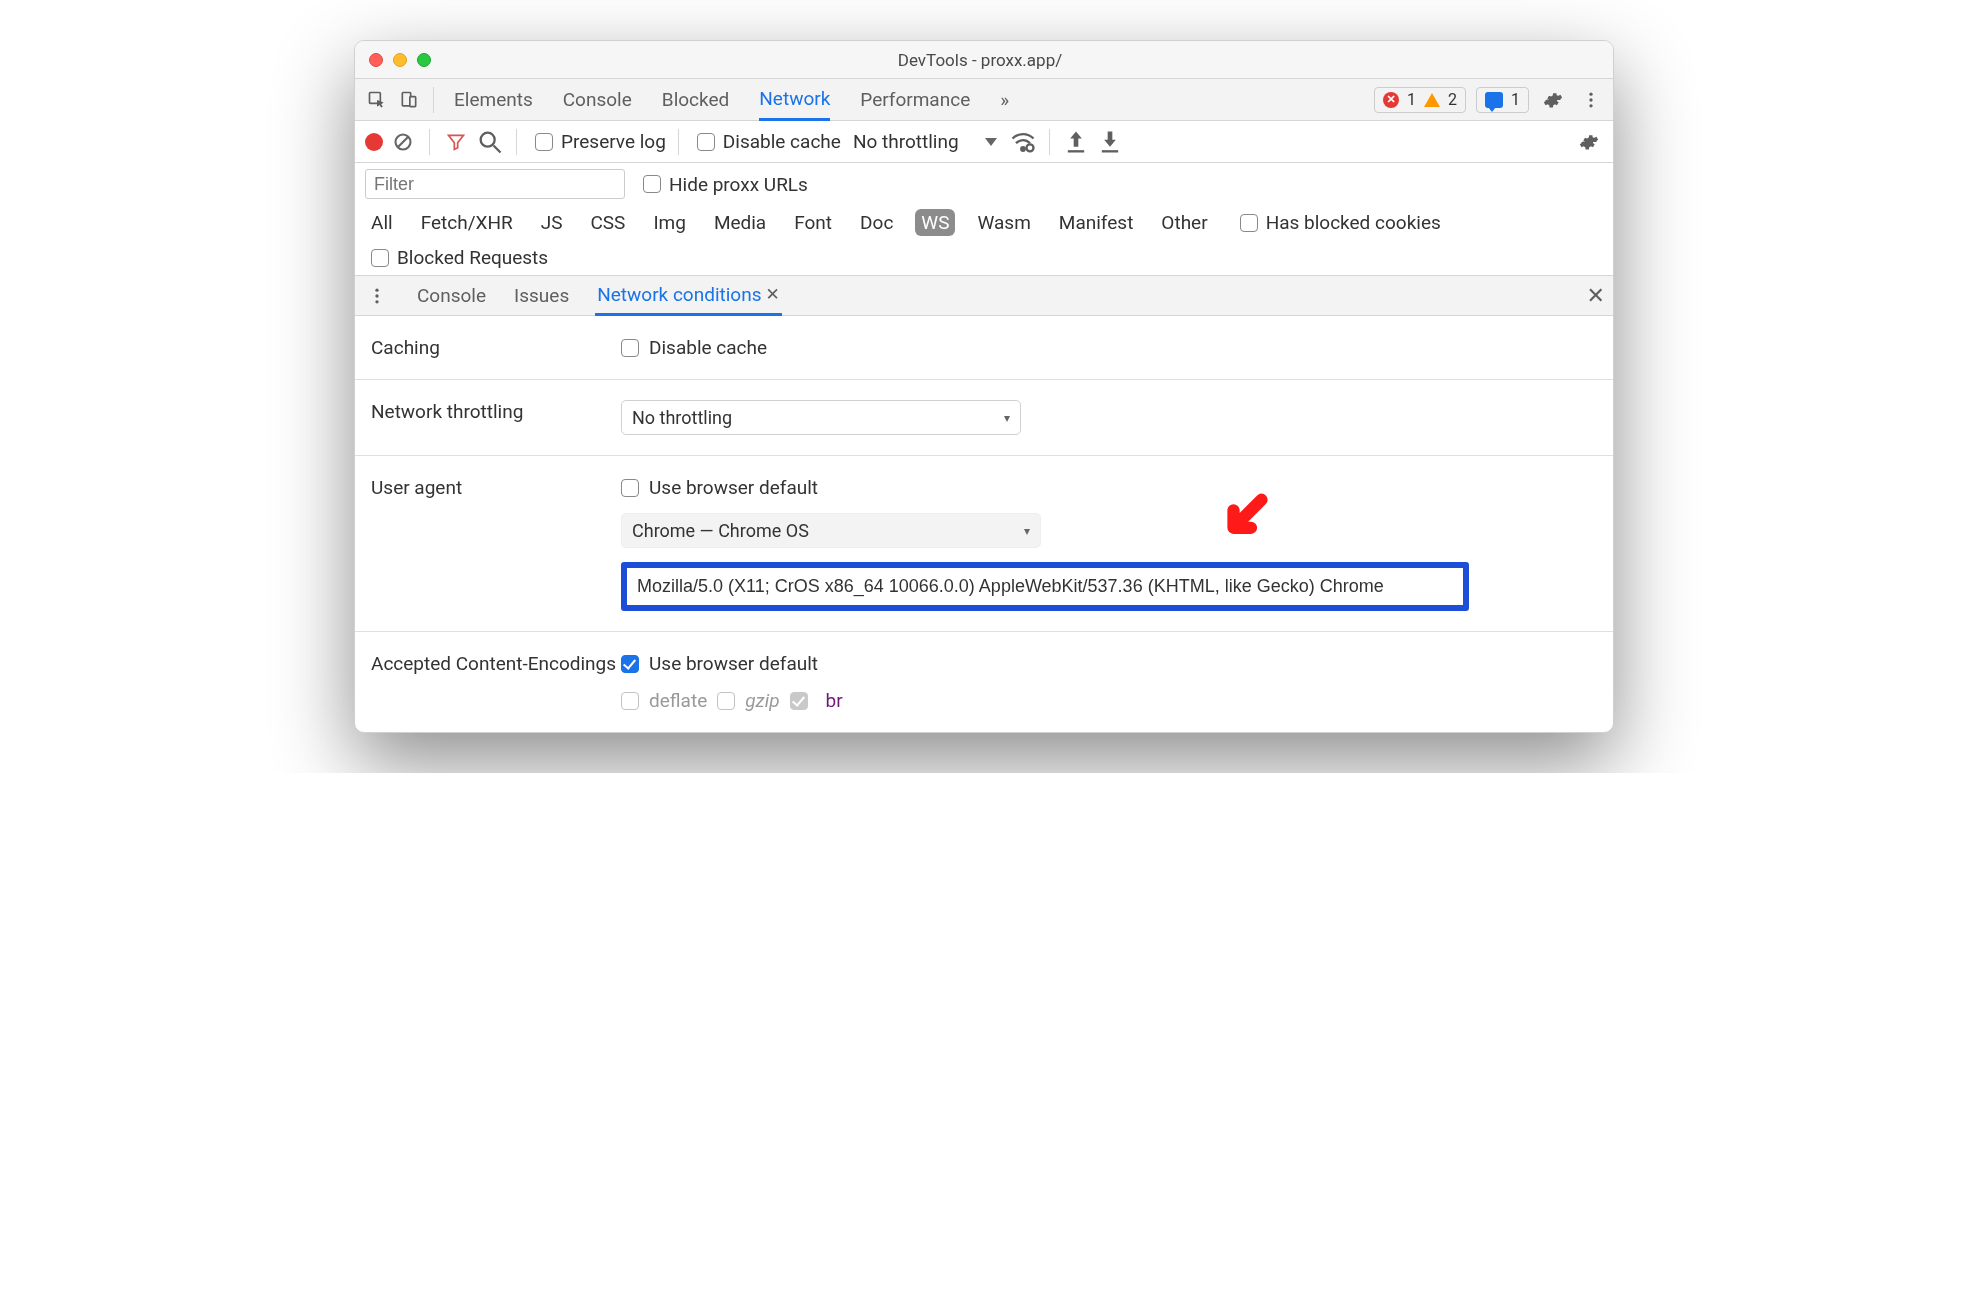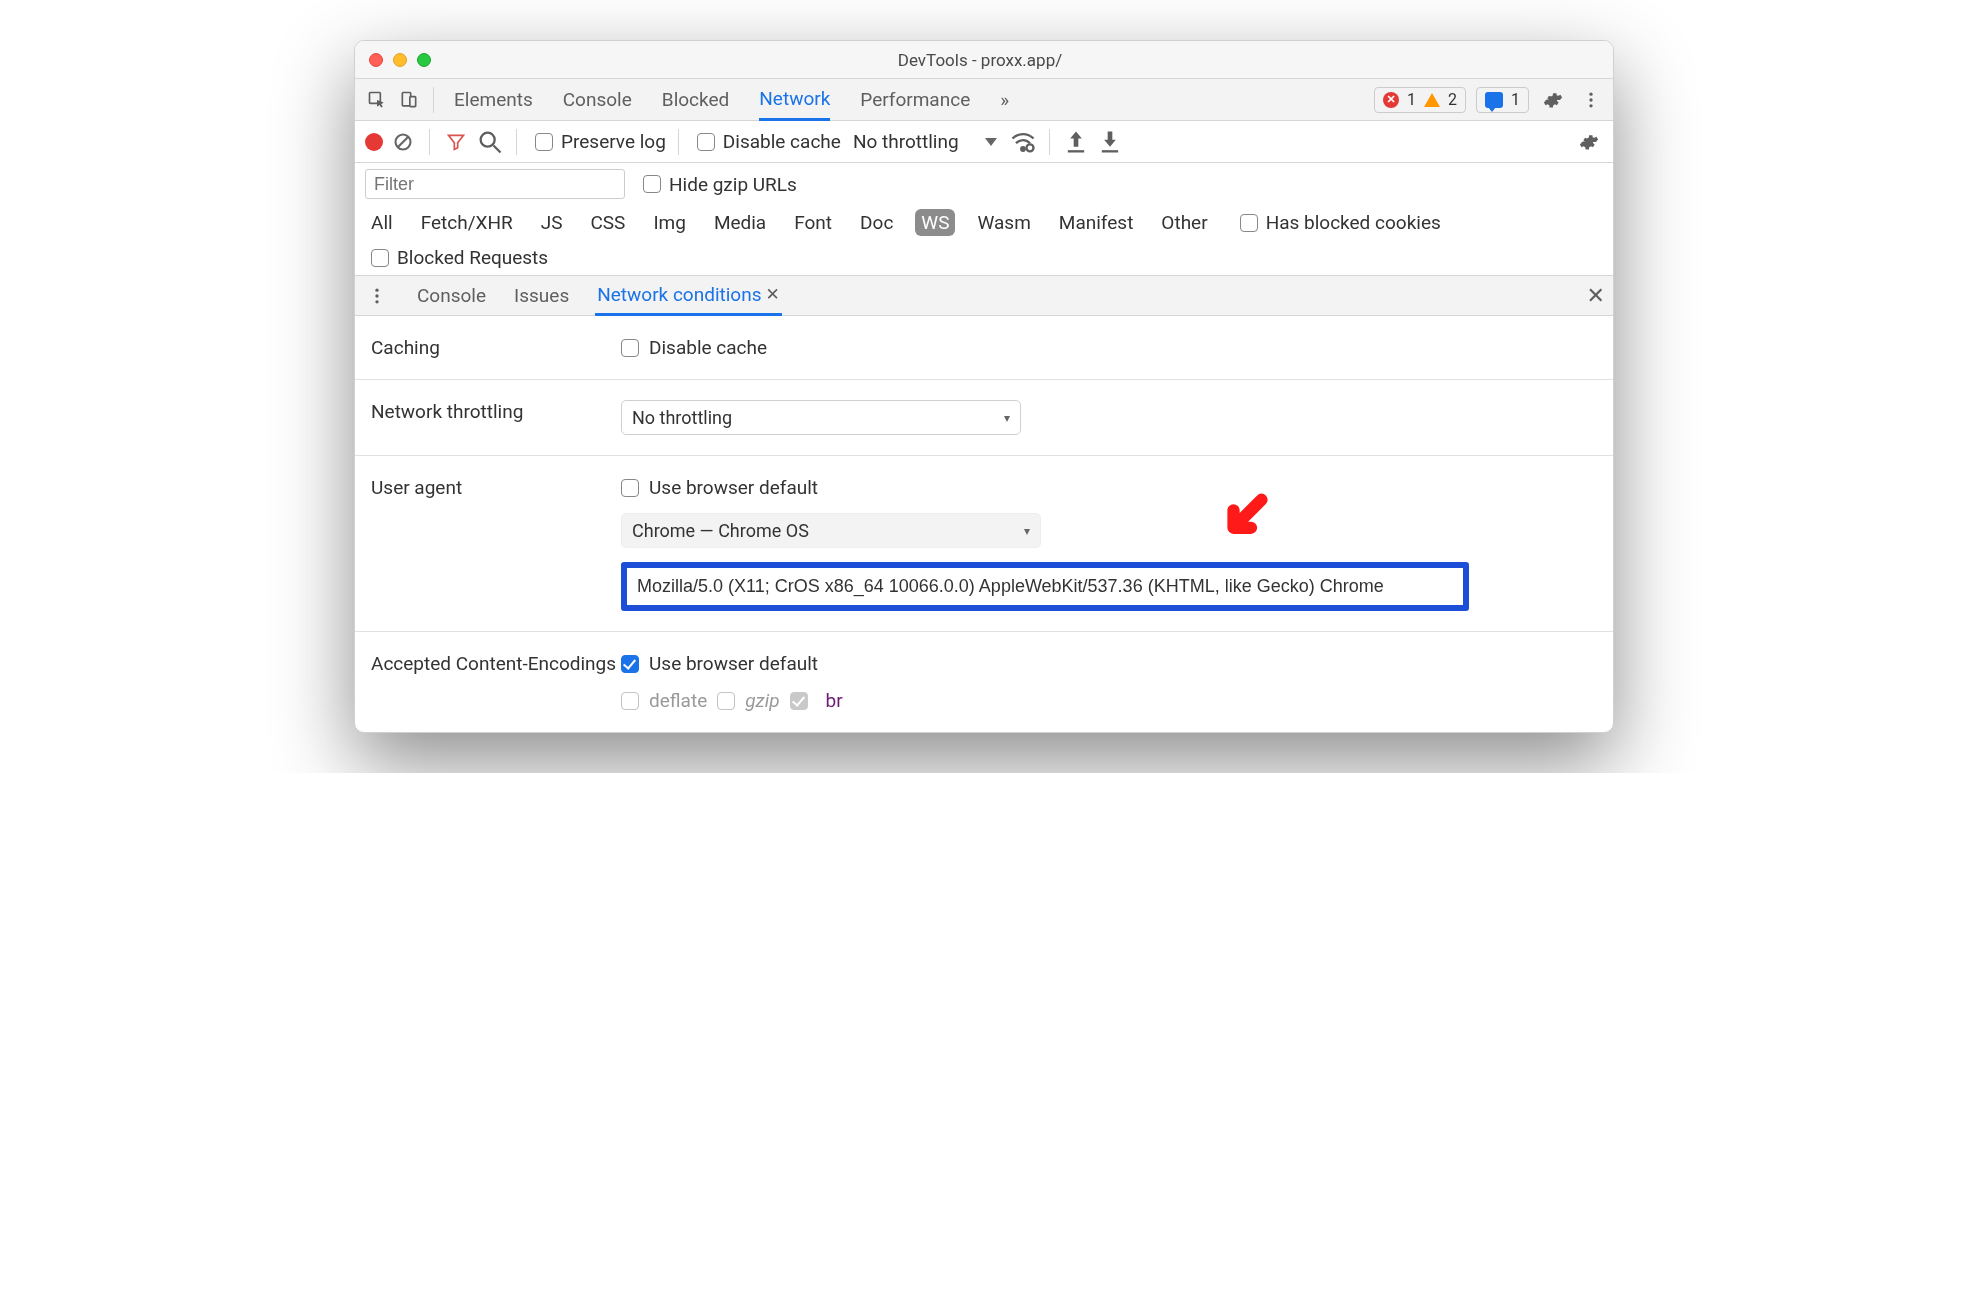--- a/index.html
+++ b/index.html
@@ -284,21 +284,21 @@
           <path d="M12 8a4 4 0 100 8 4 4 0 000-8zm9 4a7 7 0 00-.1-1.2l2.1-1.6-2-3.4-2.5 1a7 7 0 00-2-.1l-.4-2.7h-4l-.4 2.7a7 7 0 00-2 1.1l-2.5-1-2 3.4 2.1 1.6A7 7 0 003 12a7 7 0 00.1 1.2L1 14.8l2 3.4 2.5-1a7 7 0 002 1.1l.4 2.7h4l.4-2.7a7 7 0 002-1.1l2.5 1 2-3.4-2.1-1.6c.1-.4.1-.8.1-1.2z"></path>
         </svg>
     </span>
   </div>
 
   <div class="filter-row">
     <div class="filter-line1">
       <input class="filter-input" placeholder="Filter" style="">
       <span class="netopt">
         <span class="cbx"></span>
-          <span>Hide gzip URLs</span>
+          <span>Hide proxx URLs</span>
       </span>
     </div>
     <div class="types">
       <span class="chip">All</span>
       <span class="chip">Fetch/XHR</span>
       <span class="chip">JS</span>
       <span class="chip">CSS</span>
       <span class="chip">Img</span>
       <span class="chip">Media</span>
       <span class="chip">Font</span>

